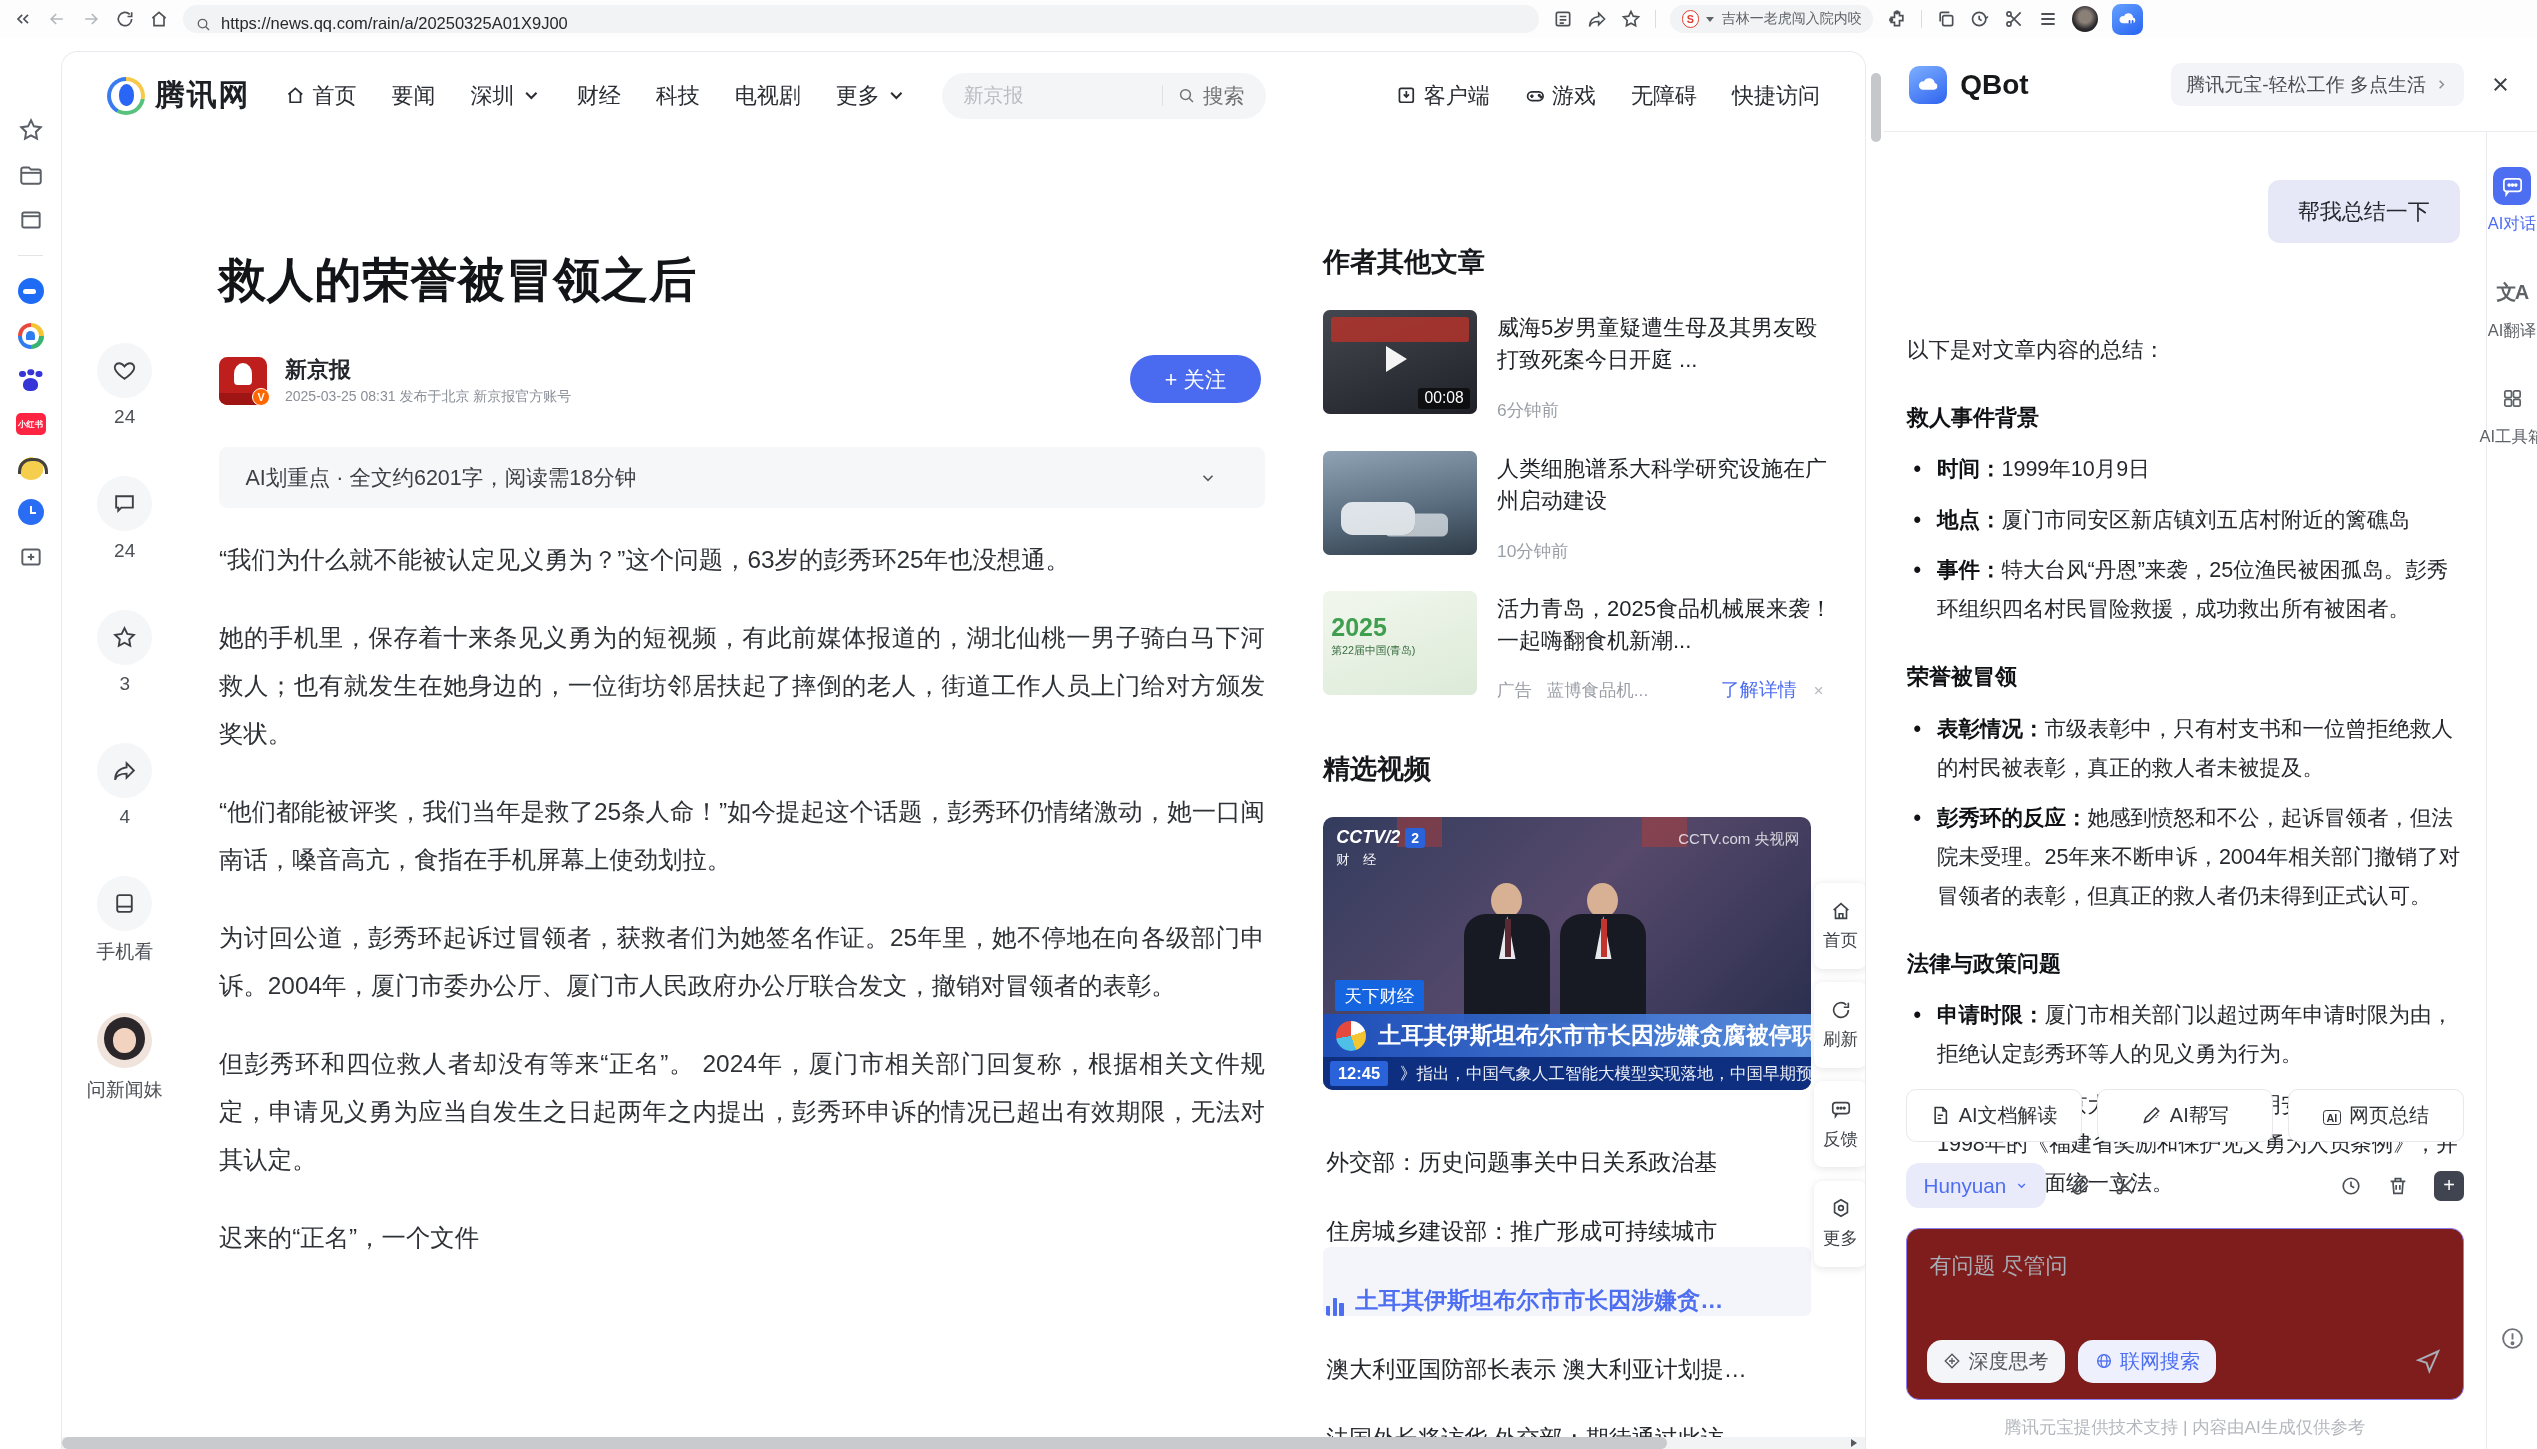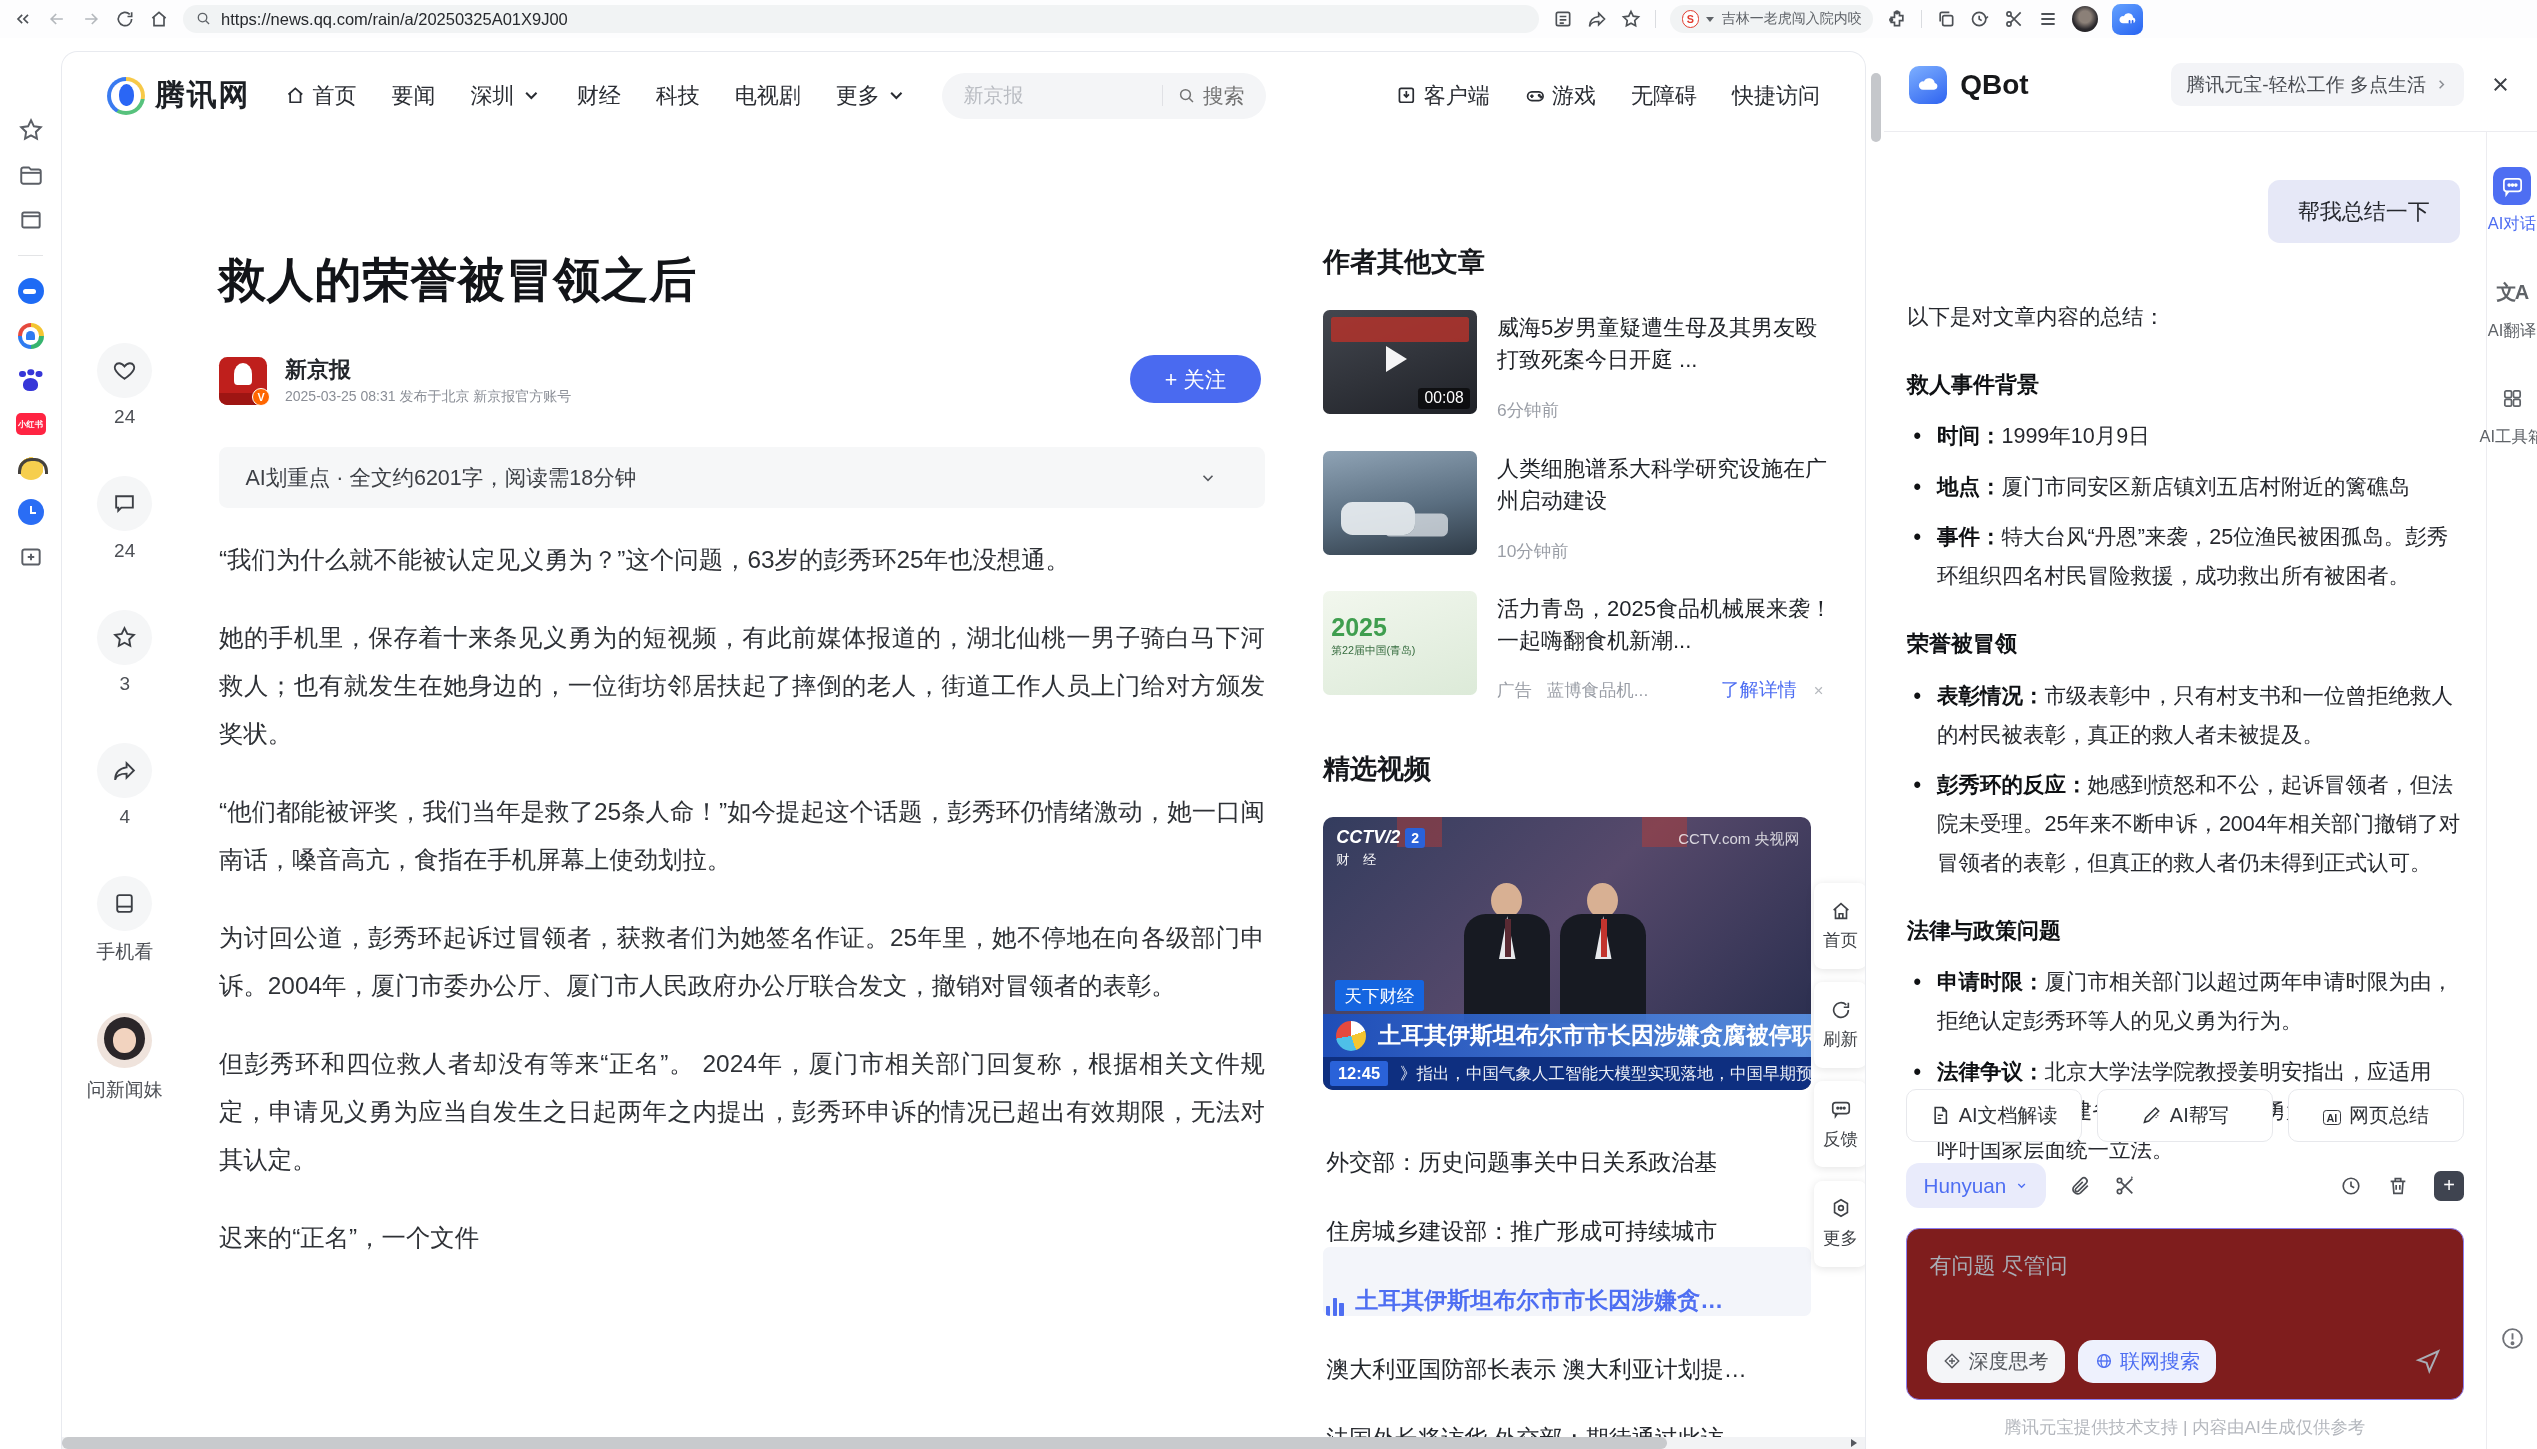--- a/index.html
+++ b/index.html
@@ -5,21 +5,21 @@
   * { margin:0; padding:0; box-sizing:border-box; }
   html,body { width:2538px; height:1449px; overflow:hidden; background:#fff;
     font-family:"Liberation Sans","DejaVu Sans",sans-serif; }
   .ico{display:inline-flex;align-items:center;justify-content:center;flex:none}
   .ico svg{width:100%;height:100%}
 
   
   .chrome{position:absolute;left:0;top:0;right:0;height:38px;background:#fdfdfe;display:flex;align-items:center;padding:0 13.2px;gap:14px;z-index:50}
   .c-ic{width:20px;height:20px;color:#4d5156}
   .c-ic.dim{color:#b4b8bd}
-  .urlbar{width:1356px;height:28px;border-radius:14px;background:#f1f3f4;display:flex;align-items:center;padding:0 13.2px;gap:9px}
+  .urlbar{width:1356px;height:28px;border-radius:14px;background:#f1f3f4;display:flex;align-items:flex-end;padding:0 13.2px;gap:9px}
   .urlbar .ico{width:15.7px;height:15.7px;color:#5f6368}
   .url{font-size:16.5px;color:#27292d;white-space:nowrap;overflow:hidden}
   .hotchip{height:28px;border-radius:14px;background:#f1f3f4;display:flex;align-items:center;padding:0 11.6px;gap:7.4px;max-width:389px}
   .slogo{width:17.4px;height:17.4px;border-radius:50%;background:#fff;border:1.7px solid #e23c2f;color:#e23c2f;font-size:10.8px;font-weight:bold;display:flex;align-items:center;justify-content:center}
   .hotcaret{width:0;height:0;border-left:4.1px solid transparent;border-right:4.1px solid transparent;border-top:5px solid #5f6368}
   .hottext{font-size:14px;color:#5f6368;white-space:nowrap;overflow:hidden}
   .cdiv{width:0.8px;height:18px;background:#dadce0}
   .avatar-chrome{width:26px;height:26px;border-radius:50%;background:radial-gradient(circle at 50% 42%,#8b8078 0 30%,#2c2a2e 62%,#141316)}
   .blogo{width:31px;height:31px;border-radius:8.3px;background:linear-gradient(145deg,#64a2ff,#2763f1);display:flex;align-items:center;justify-content:center;position:relative}
   .blogo svg{width:21.5px;height:21.5px}
@@ -166,21 +166,21 @@
   .qtab .tico{width:38px;height:38px;border-radius:10px;display:flex;align-items:center;justify-content:center;color:#5f6368}
   .qtab.active .tico{background:#4e6ef2;color:#fff}
   .qtab .tico svg{width:23px;height:23px}
   .qtab span{font-size:16.5px;color:#5f6368;writing-mode:horizontal-tb;white-space:nowrap}
   .qtab.active span{color:#4e6ef2}
   .t-translate::before{content:"文A";font-size:20px;font-weight:bold;letter-spacing:-1.7px}
   .qwarn{position:absolute;bottom:98px;width:25px;height:25px;color:#6f7278}
 
   .qchat{position:absolute;left:0;right:51px;top:93px;bottom:0;padding:16px 23px;overflow:hidden}
   .bubble{margin:33px 3.3px 0 auto;width:max-content;max-width:463px;background:#e6e8f7;border-radius:11.6px;padding:16.5px 30px;font-size:22px;color:#26282e}
-  .summary{margin-top:55px;font-size:21.5px;line-height:39px;color:#26282e}
+  .summary{margin-top:88px;font-size:21.5px;line-height:39px;color:#26282e}
   .summary .sh{font-size:22px;font-weight:bold;color:#0f1114;margin:28px 0 13.2px}
   .summary .intro{margin-bottom:5px}
   .sbul{position:relative;padding-left:30px;margin-bottom:11.6px}
   .sbul::before{content:"•";position:absolute;left:6.6px;top:0;color:#0f1114;font-weight:bold}
   .sbul b{color:#0f1114}
   .sbul b::after{content:"："}
 
   .composer{position:absolute;left:21.5px;right:73px;bottom:10px}
   .qacts{display:flex;gap:15px}
   .qact{flex:1;height:53px;border:1.2px solid #e7e8ec;border-radius:10px;background:#fff;display:flex;align-items:center;justify-content:center;gap:8.3px;font-size:20px;color:#2f3237}

